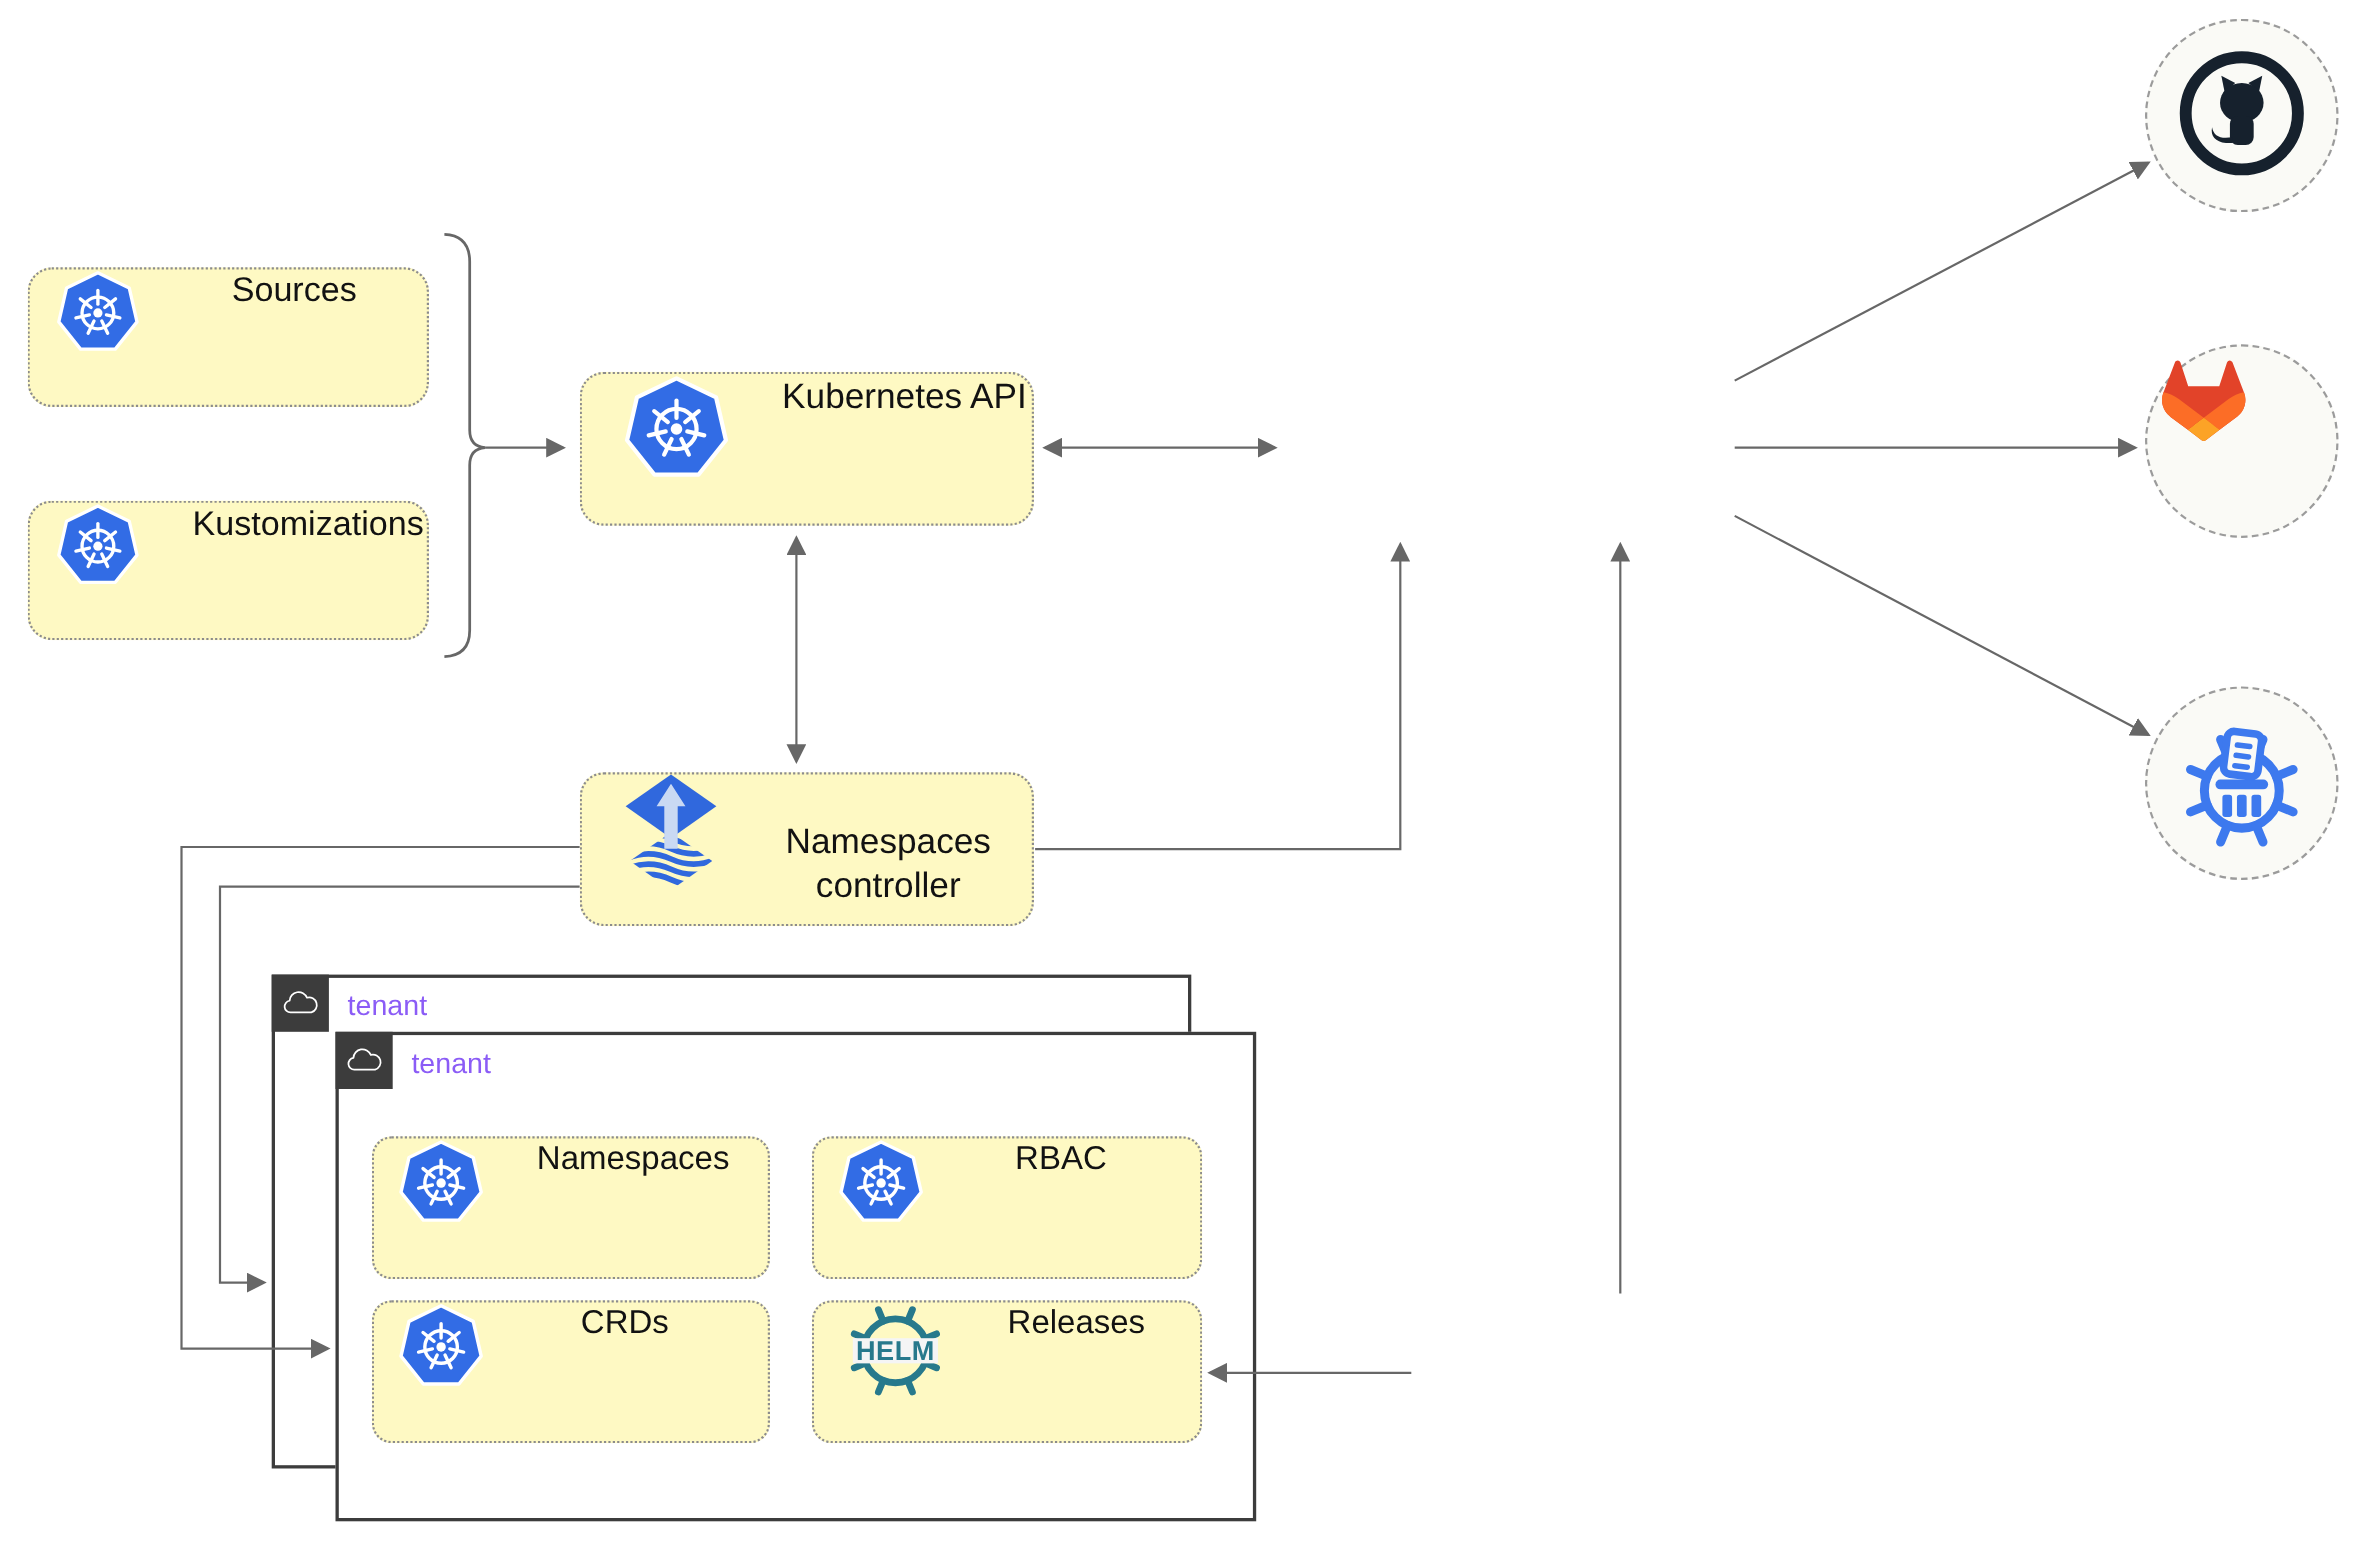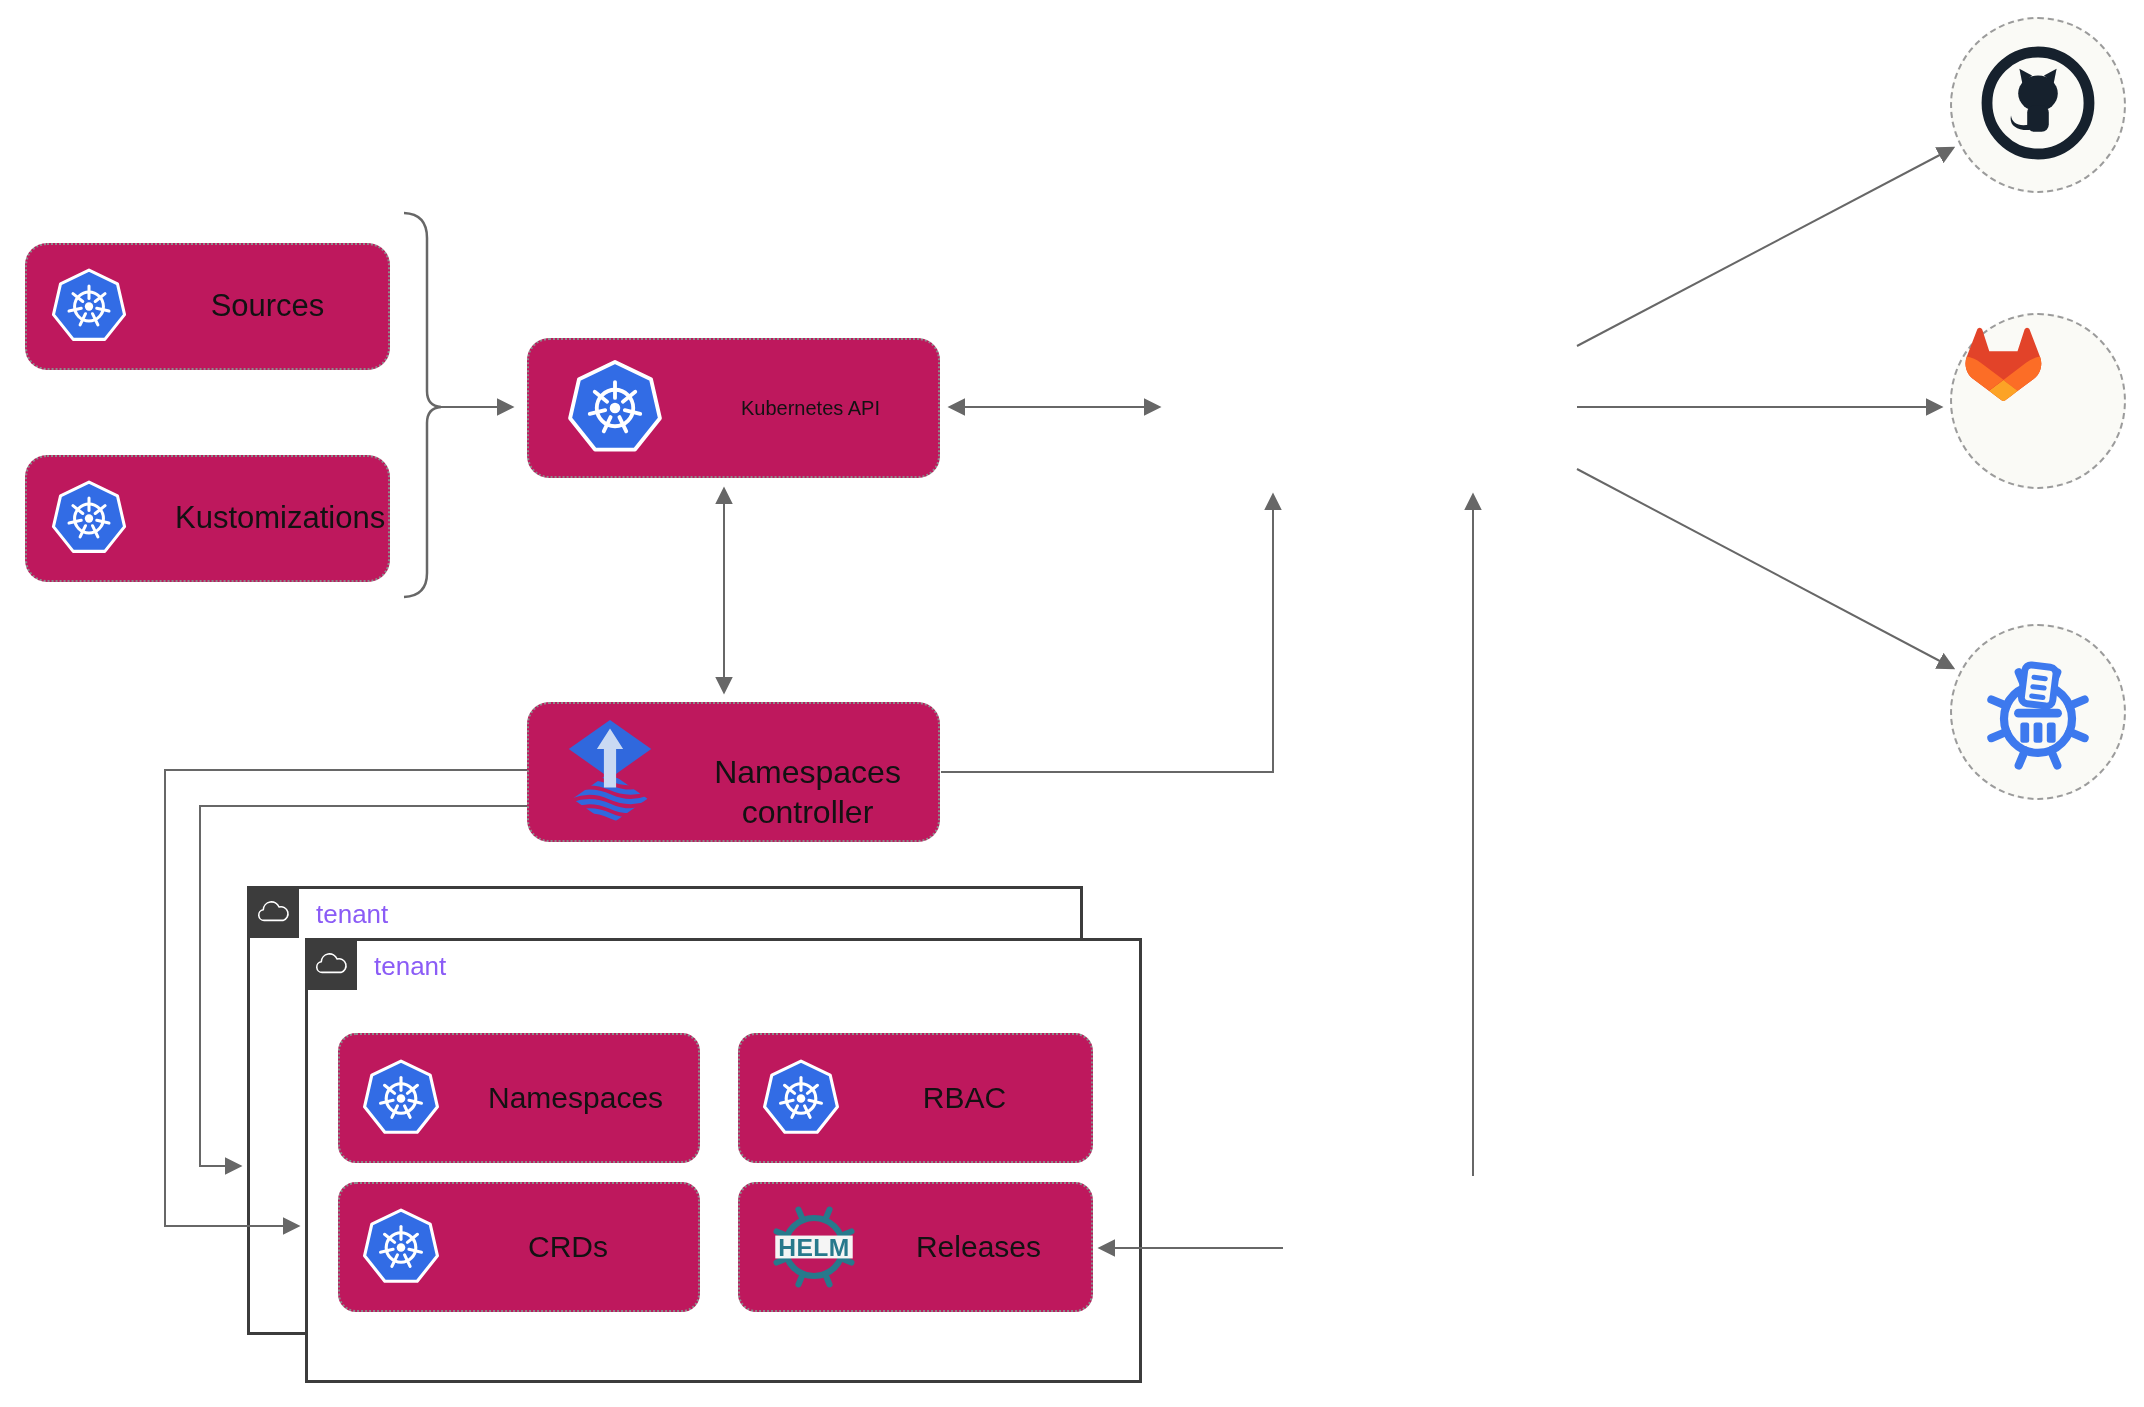--- a/index.html
+++ b/index.html
@@ -3,22 +3,22 @@
 <meta charset="utf-8">
 <style>
   html,body{margin:0;padding:0;background:#ffffff;}
   body{font-family:"Liberation Sans","DejaVu Sans",sans-serif;color:#121212;}
   .canvas{position:relative;width:2144px;height:1407px;background:#ffffff;overflow:hidden;}
 
   
   svg.connectors{position:absolute;left:0;top:0;width:2144px;height:1407px;z-index:2;pointer-events:none;}
 
   
-  .node{position:absolute;background:#be185d;border:2px dotted #8c8c8c;border-radius:22px;
-        display:flex;align-items:center;z-index:3;box-sizing:border-box;gap:48px;}
+  .node{position:absolute;background:#fef9c3;border:2px dotted #8c8c8c;border-radius:22px;
+        display:flex;align-items:flex-start;z-index:3;box-sizing:border-box;gap:48px;}
   .node .icon{flex:0 0 auto;display:flex;align-items:center;justify-content:center;}
   .node .lbl{flex:1 1 auto;text-align:center;font-size:31px;line-height:1.25;padding-right:28px;white-space:pre-line;}
   .node .lbl.nowrap{white-space:nowrap;}
 
   
   .tenant{position:absolute;background:#ffffff;border:3px solid #3c3c3c;box-sizing:border-box;z-index:1;}
   .tenant .tab{position:absolute;left:-3px;top:-3px;width:52px;height:52px;background:#3c3c3c;
                display:flex;align-items:center;justify-content:center;}
   .tenant .tenant-label{position:absolute;left:66px;top:0;height:52px;line-height:50px;font-size:26px;color:#8b5cf6;}
 
@@ -197,21 +197,21 @@
       </span>
     <span class="lbl nowrap" style="padding-right:14px;">Kustomizations</span>
   </div>
 
   <div class="node" style="left:527px;top:338px;width:413px;height:140px;">
     <span class="icon" style="margin-left:38px;">
       <svg width="96" height="100">
           <use href="#sym-k8s"></use>
         </svg>
       </span>
-    <span class="lbl nowrap" style="font-size:20px;">Kubernetes API</span>
+    <span class="lbl nowrap" style="font-size:32px;">Kubernetes API</span>
   </div>
 
 
   <div class="node" style="left:527px;top:702px;width:413px;height:140px;">
     <span class="icon" style="margin-left:34px;">
       <svg width="94" height="105">
           <use href="#sym-flux"></use>
         </svg>
       </span>
     <span class="lbl" style="font-size:32px;">

